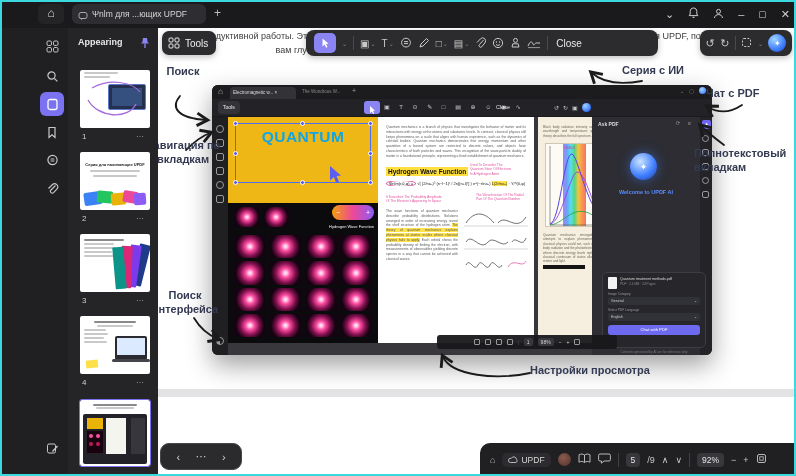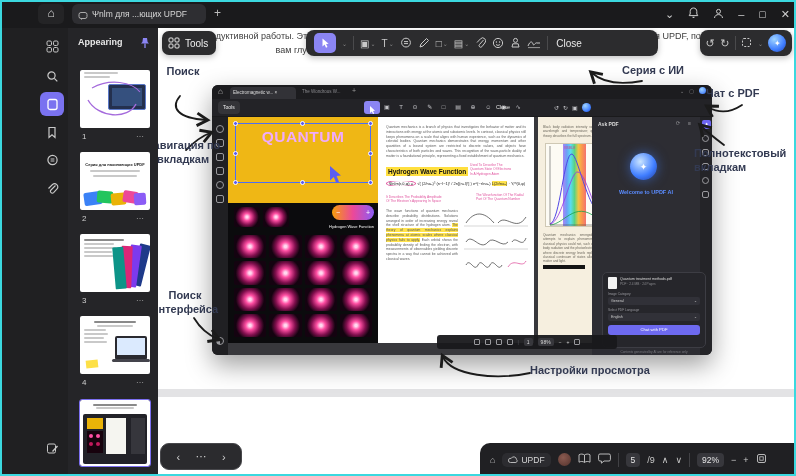--- a/index.html
+++ b/index.html
@@ -87,21 +87,21 @@
   .ia-aidot { width:9px; height:9px; border-radius:50%; background:radial-gradient(circle at 35% 30%, #9fd4ff, #3f7dff 65%, #2443a8); }
   .ia-body { position:absolute; left:0; top:32px; width:500px; height:238px; }
   .ia-strip { position:absolute; left:0; top:0; width:16px; height:238px; background:#202023; }
   .mini-ic { position:absolute; left:4px; width:8px; height:8px; border:1px solid #9a9a9e; border-radius:2px; }
   .mini-ic.round { border-radius:50%; }
   .theme-ic { position:absolute; left:4px; top:220px; width:8px; height:8px; border:1px solid #9a9a9e; border-radius:50%; background:linear-gradient(90deg,#9a9a9e 50%,transparent 50%); }
   .ia-doc { position:absolute; left:16px; top:0; width:364px; height:238px; background:#38383c; overflow:hidden; }
 
   .ypage { position:absolute; left:0; top:0; width:150px; height:226px; background:#0b0b0d; }
   .yhead { position:absolute; left:0; top:0; width:150px; height:86px; background:#efb715; }
-  .qtitle { position:absolute; left:8px; top:10px; width:134px; color:#f0abfc; font-weight:900; font-size:15.5px; line-height:19px; text-align:center; letter-spacing:.5px; }
+  .qtitle { position:absolute; left:8px; top:10px; width:134px; color:#0ea5e9; font-weight:900; font-size:15.5px; line-height:19px; text-align:center; letter-spacing:.5px; }
   .selbox { position:absolute; left:7px; top:6px; width:136px; height:60px; border:1.4px solid #4c6ef5; }
   .hdl { position:absolute; width:5px; height:5px; background:#5b5bf0; border:1px solid #fff; border-radius:50%; }
   .mcur { position:absolute; left:100px; top:48px; z-index:3; }
   .orb { background:radial-gradient(circle at 50% 50%, #ffd9ef 0 6%, #ff4fa3 22%, #83104f 48%, #140310 72%); border-radius:2px; }
   .orbrow1 { position:absolute; left:6px; top:90px; width:26px; height:20px; }
   .orbrow2 { position:absolute; left:35px; top:90px; width:26px; height:20px; }
   .gradpill { position:absolute; left:104px; top:88px; width:42px; height:15px; border-radius:8px; background:linear-gradient(90deg,#f59e0b,#ec4899,#8b5cf6); color:#fff; font-size:7px; display:flex; align-items:center; justify-content:space-between; padding:0 4px; }
   .gradlabel { position:absolute; left:60px; top:107px; width:86px; color:#f5f5f5; font-size:4px; text-align:right; }
   .orbgrid { position:absolute; left:6px; top:118px; width:138px; height:102px; display:grid; grid-template-columns:repeat(4,1fr); gap:3px; }
 

